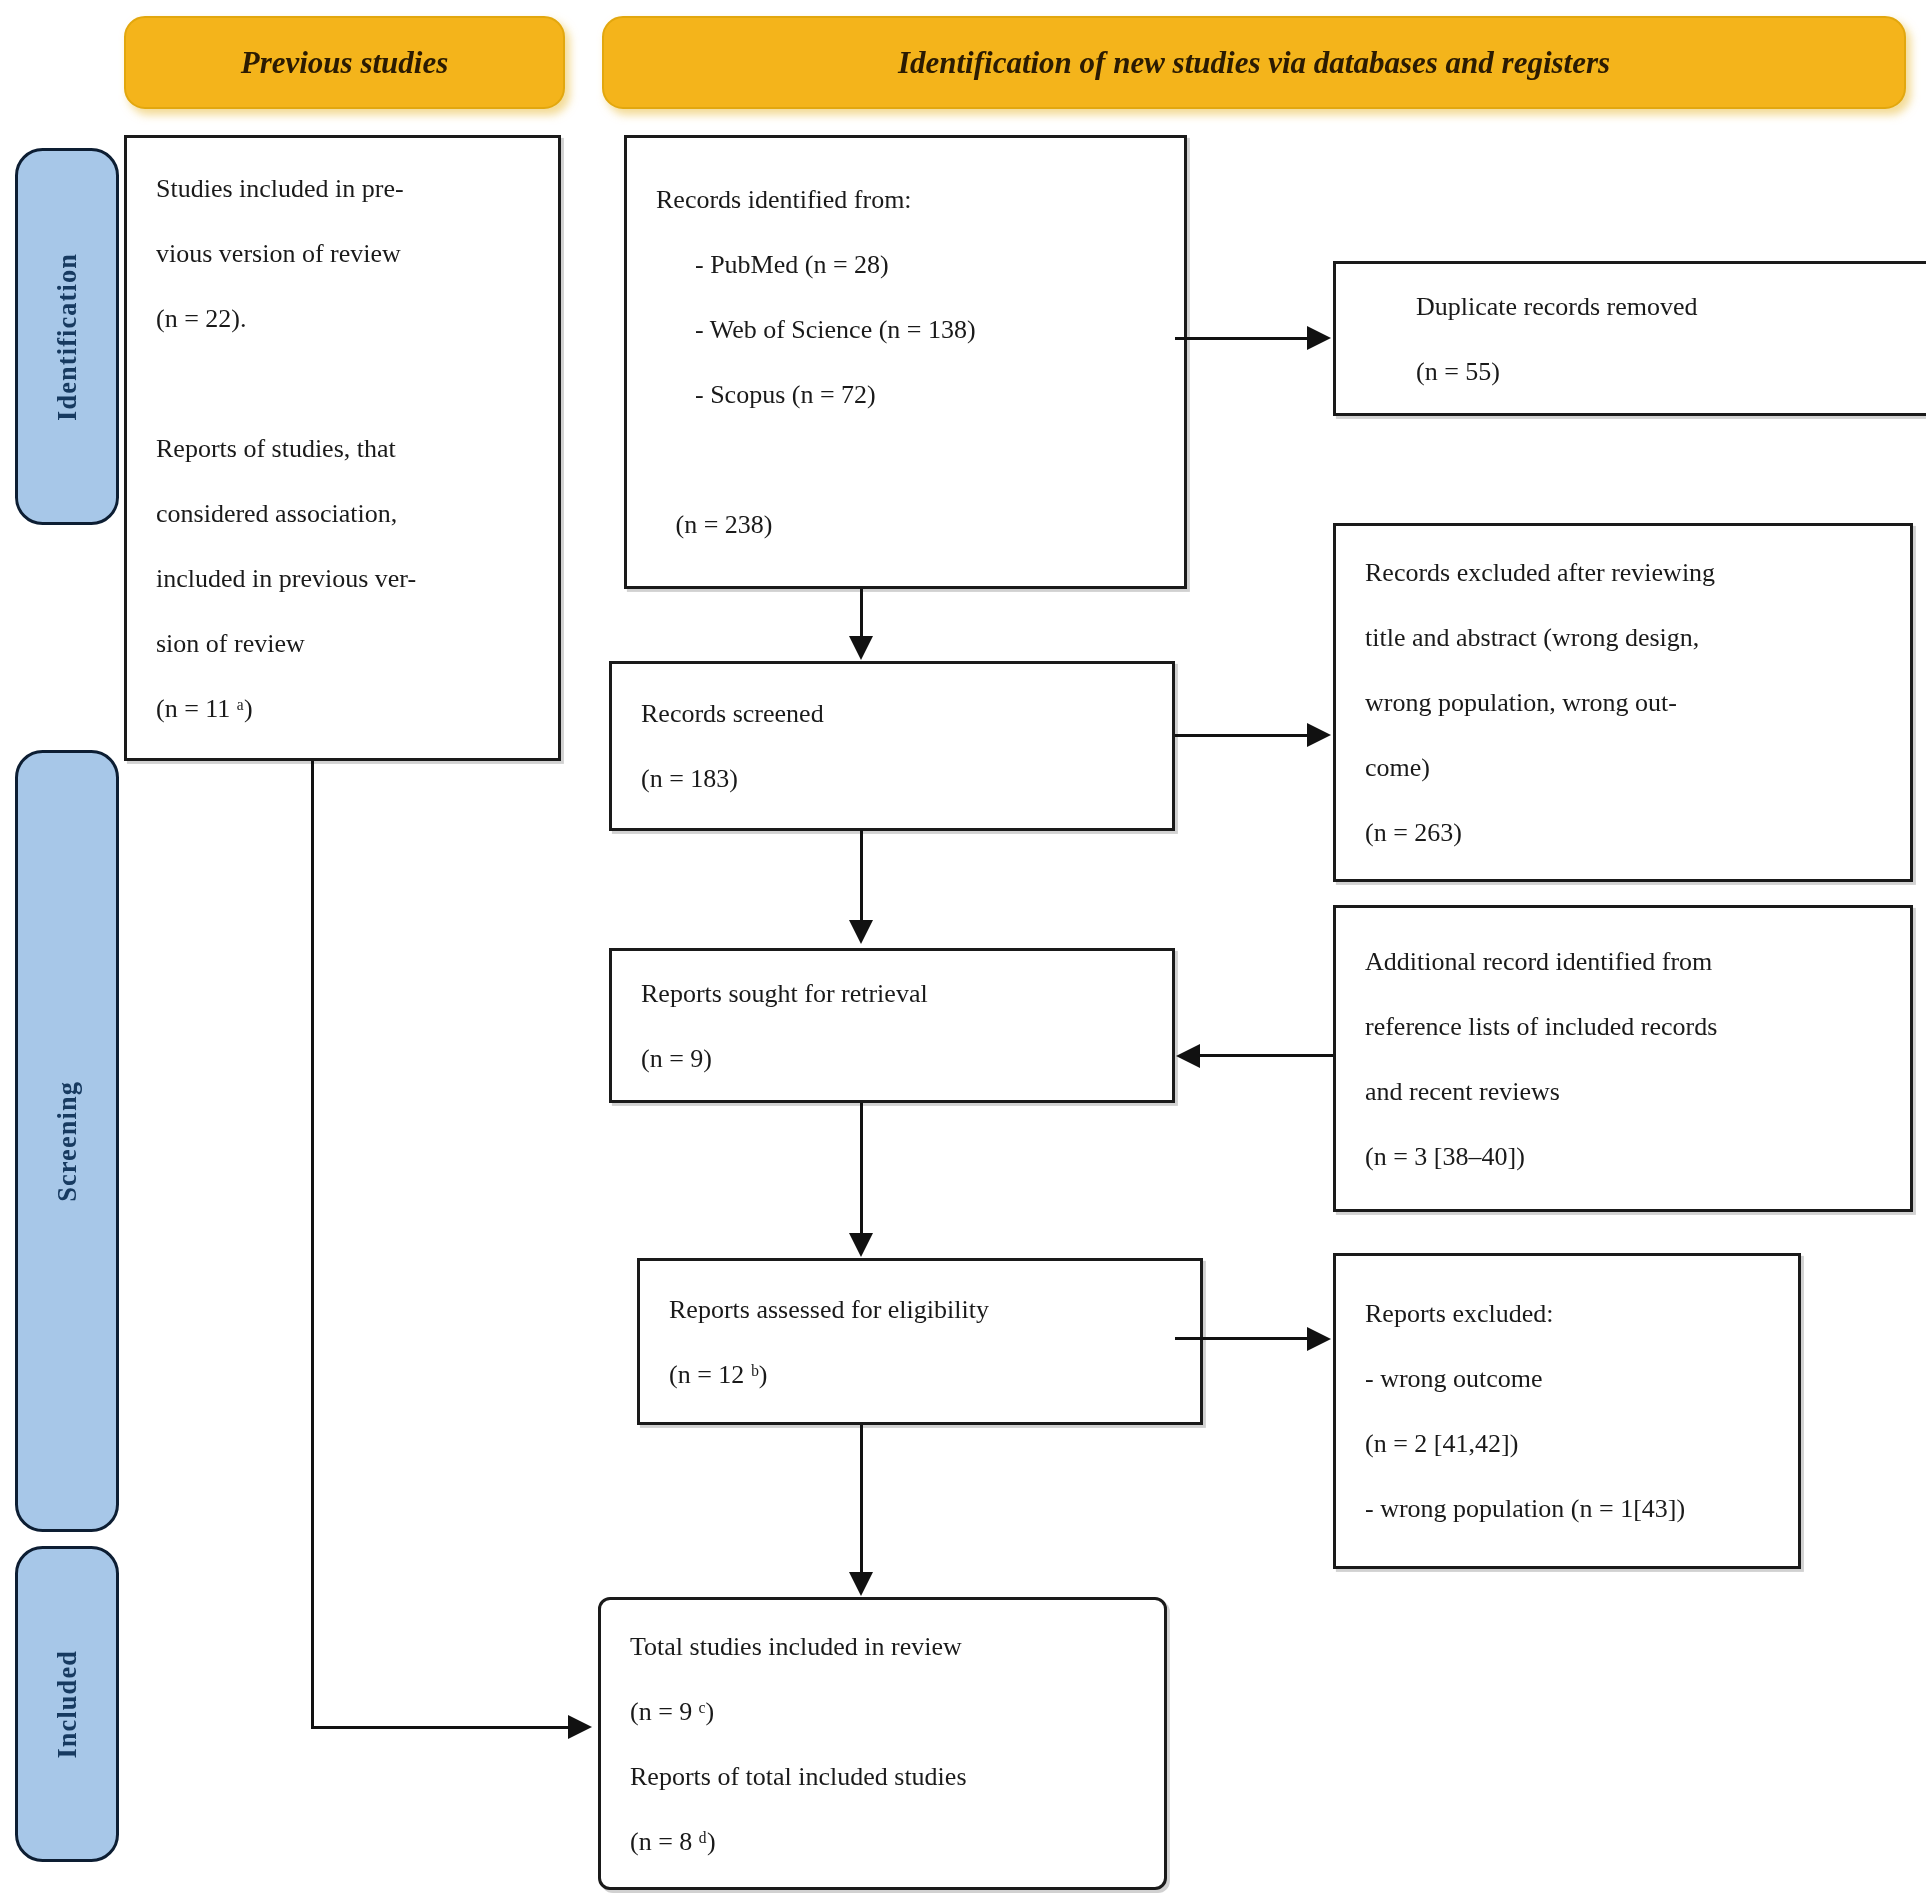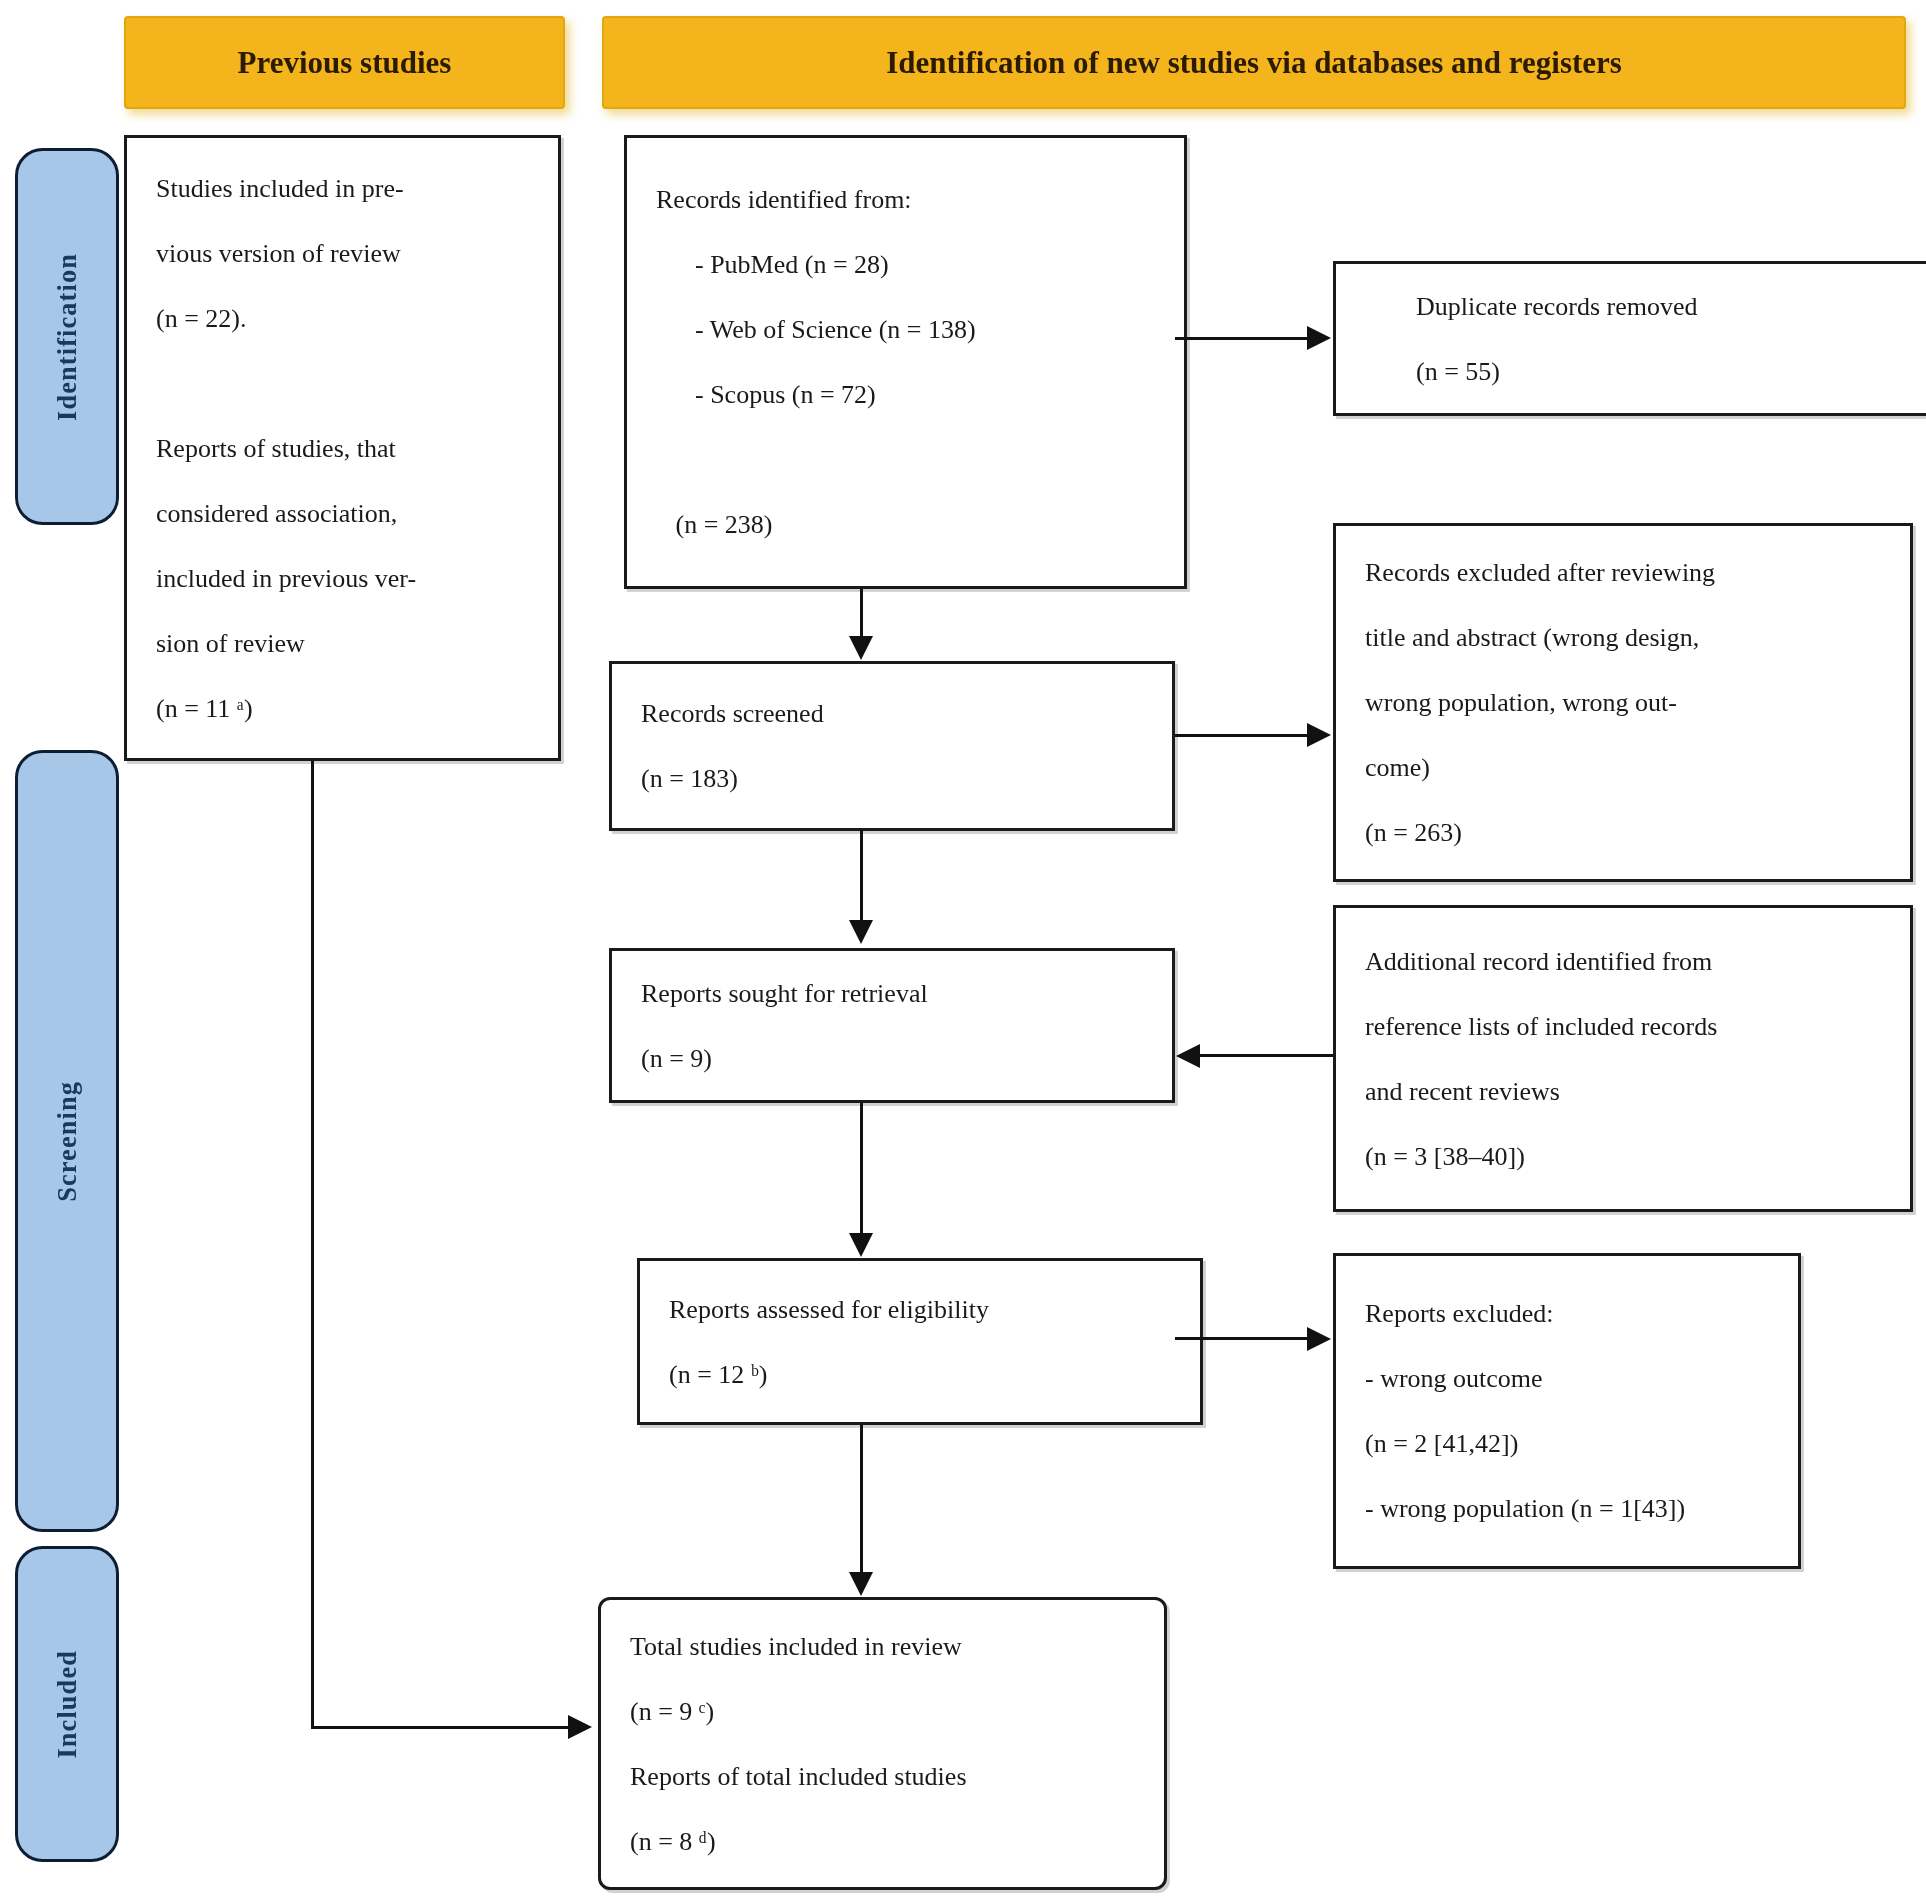--- a/index.html
+++ b/index.html
@@ -9,25 +9,26 @@
   }
   html,body{margin:0;padding:0;background:var(--page-bg);}
   .canvas{
     position:relative; width:1926px; height:1899px; background:var(--page-bg);
     font-family:"Liberation Serif","DejaVu Serif","DejaVu Sans",serif;
     color:#1a1a1a;
   }
   
   .hdr{
     position:absolute; background:var(--header-bg);
-    border:2.3px solid var(--header-border); border-radius:4px;
+    border:2.3px solid var(--header-border); border-radius:21px;
     display:flex; align-items:center; justify-content:center;
     font-weight:bold; font-size:31px; color:var(--header-text);
     box-shadow:4.6px 5.7px 8px rgba(233,190,64,.55);
     text-align:center;
+    font-style:italic;
   }
   
   .stage{
     position:absolute; background:var(--stage-bg);
     border:3.4px solid var(--stage-border); border-radius:27.6px;
     display:flex; align-items:center; justify-content:center;
   }
   .stage .vtxt{
     writing-mode:vertical-rl; transform:rotate(180deg);
     font-weight:bold; font-size:26.4px; color:var(--stage-text);

